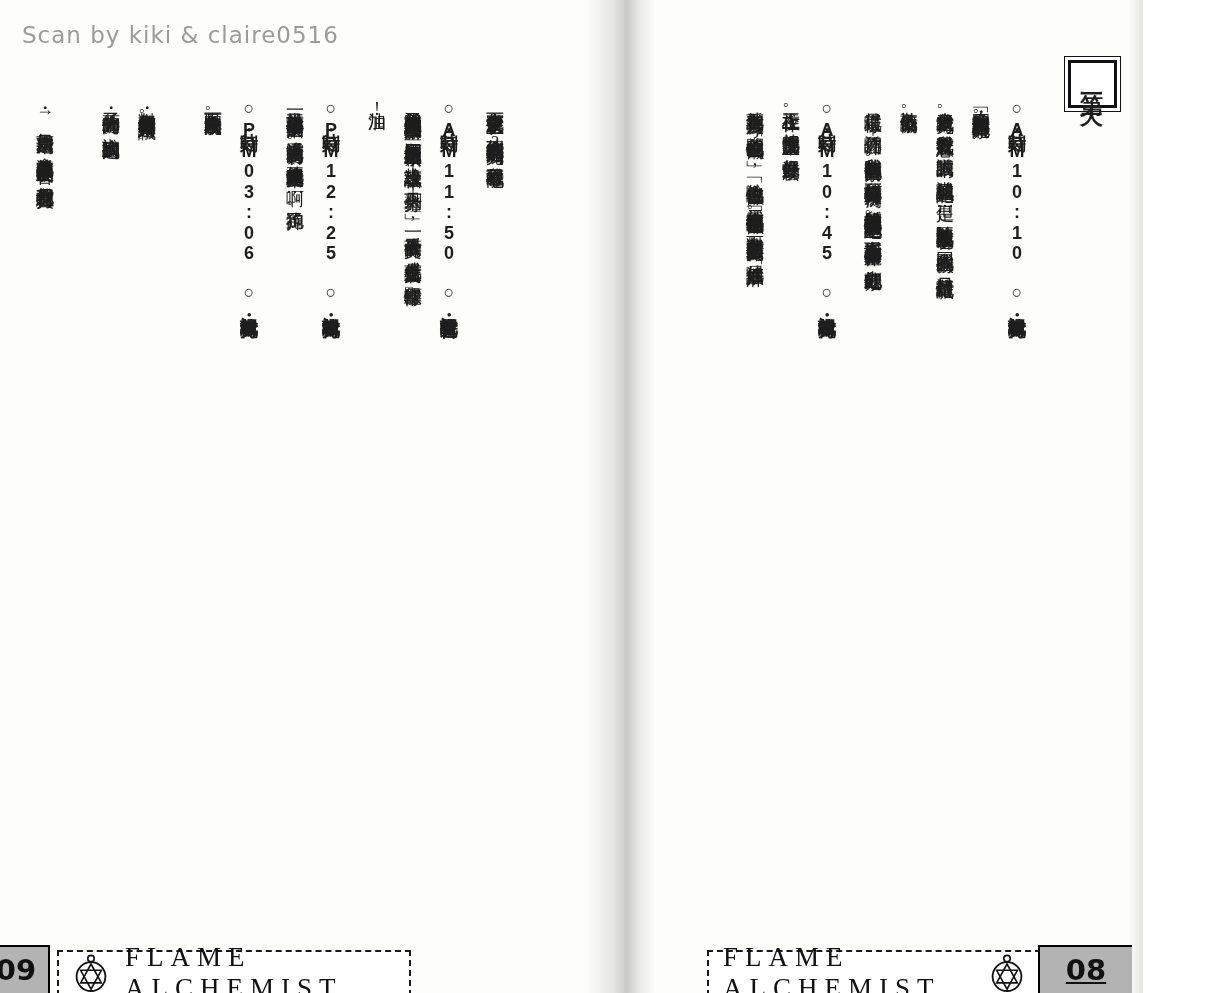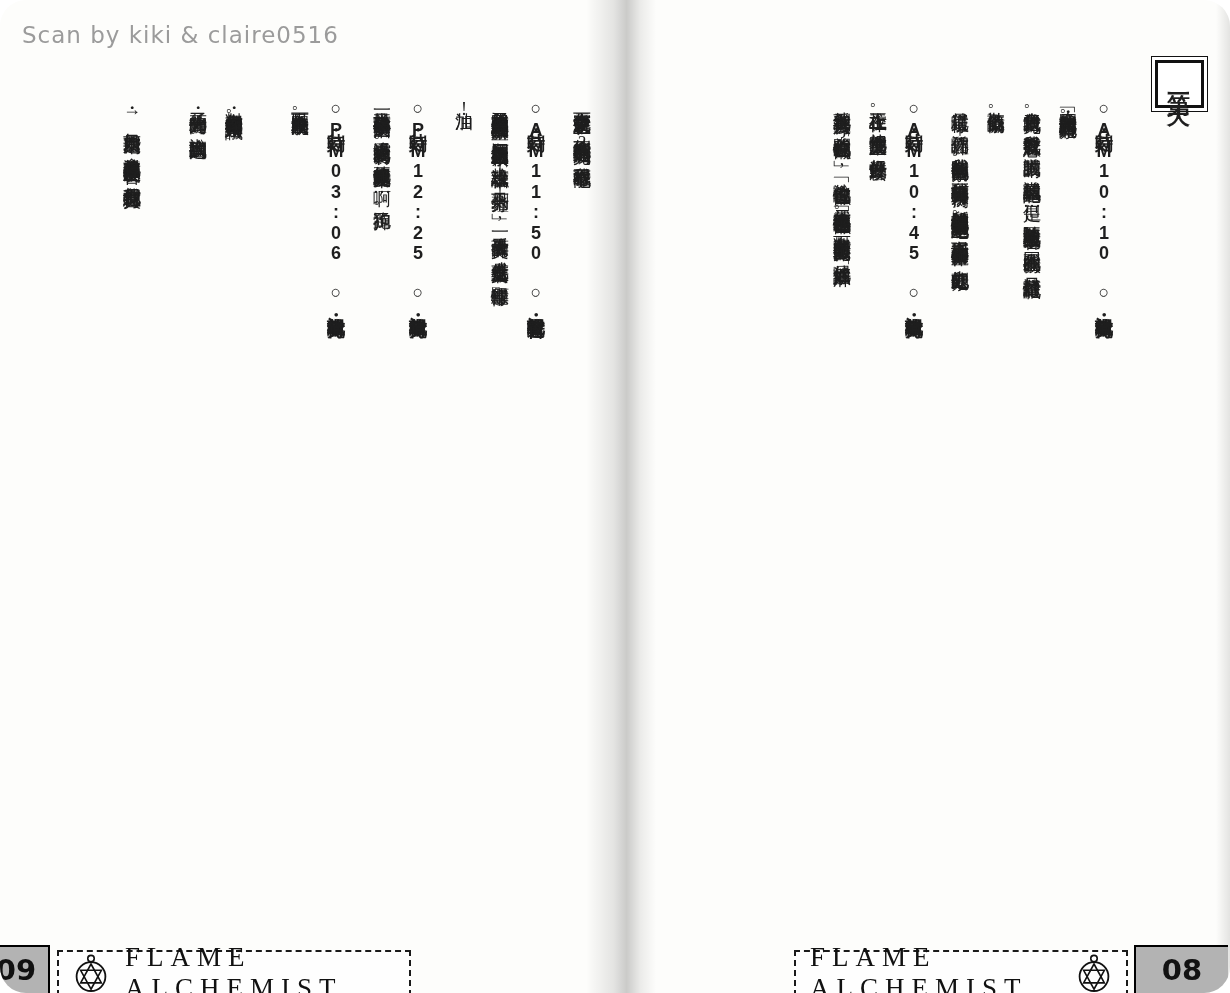--- a/index.html
+++ b/index.html
@@ -1,20 +1,19 @@
 <!DOCTYPE html>
 <html><head>
 <meta charset="utf-8">
 <style>
   html,body{margin:0;padding:0;}
   #canvas{
-    position:relative;width:1230px;height:993px;overflow:hidden;
+    position:relative;width:1143px;height:993px;overflow:hidden;
     background:#fdfdfb;color:#1e1e1e;
     font-family:"Liberation Serif",serif;
-    border-radius:26px;
   }
   
   .gutter{
     position:absolute;top:0;left:586px;width:70px;height:993px;pointer-events:none;
     background:linear-gradient(to right,rgba(0,0,0,0) 0%,rgba(0,0,0,0.10) 40%,rgba(0,0,0,0.20) 58%,rgba(0,0,0,0.07) 78%,rgba(0,0,0,0) 100%);
   }
   .edge-right{
     position:absolute;top:0;right:0;width:14px;height:993px;pointer-events:none;
     background:linear-gradient(to right,rgba(0,0,0,0) 0%,rgba(0,0,0,0.10) 100%);
   }
@@ -47,21 +46,21 @@
     writing-mode:vertical-rl;text-orientation:upright;
     font-family:"Liberation Sans",sans-serif;font-weight:700;font-size:23px;letter-spacing:6px;
   }
   
   .pagenum{
     position:absolute;bottom:0;height:46px;background:#b3b3b3;border:2px solid #000;
     display:flex;align-items:center;justify-content:center;
     font-family:"DejaVu Sans",sans-serif;font-weight:800;font-size:29px;color:#111;
   }
   .pagenum-left{left:-18px;width:64px;border-bottom:none;}
-  .pagenum-right{right:2px;width:92px;border-right:none;border-bottom:none;}
+  .pagenum-right{right:11px;width:92px;border-right:none;border-bottom:none;text-decoration:underline;}
   .banner{
     position:absolute;bottom:-3px;height:46px;background:#fefefe;
     border:2.5px dashed #1a1a1a;
     display:flex;align-items:center;gap:16px;
     font-family:"Liberation Serif",serif;font-size:27px;letter-spacing:7px;color:#111;
     padding:0 14px;box-sizing:border-box;
   }
   .banner-left{left:57px;width:354px;}
   .banner-right{right:102px;width:334px;justify-content:flex-end;}
   .flamel{flex:0 0 auto;display:block;}

